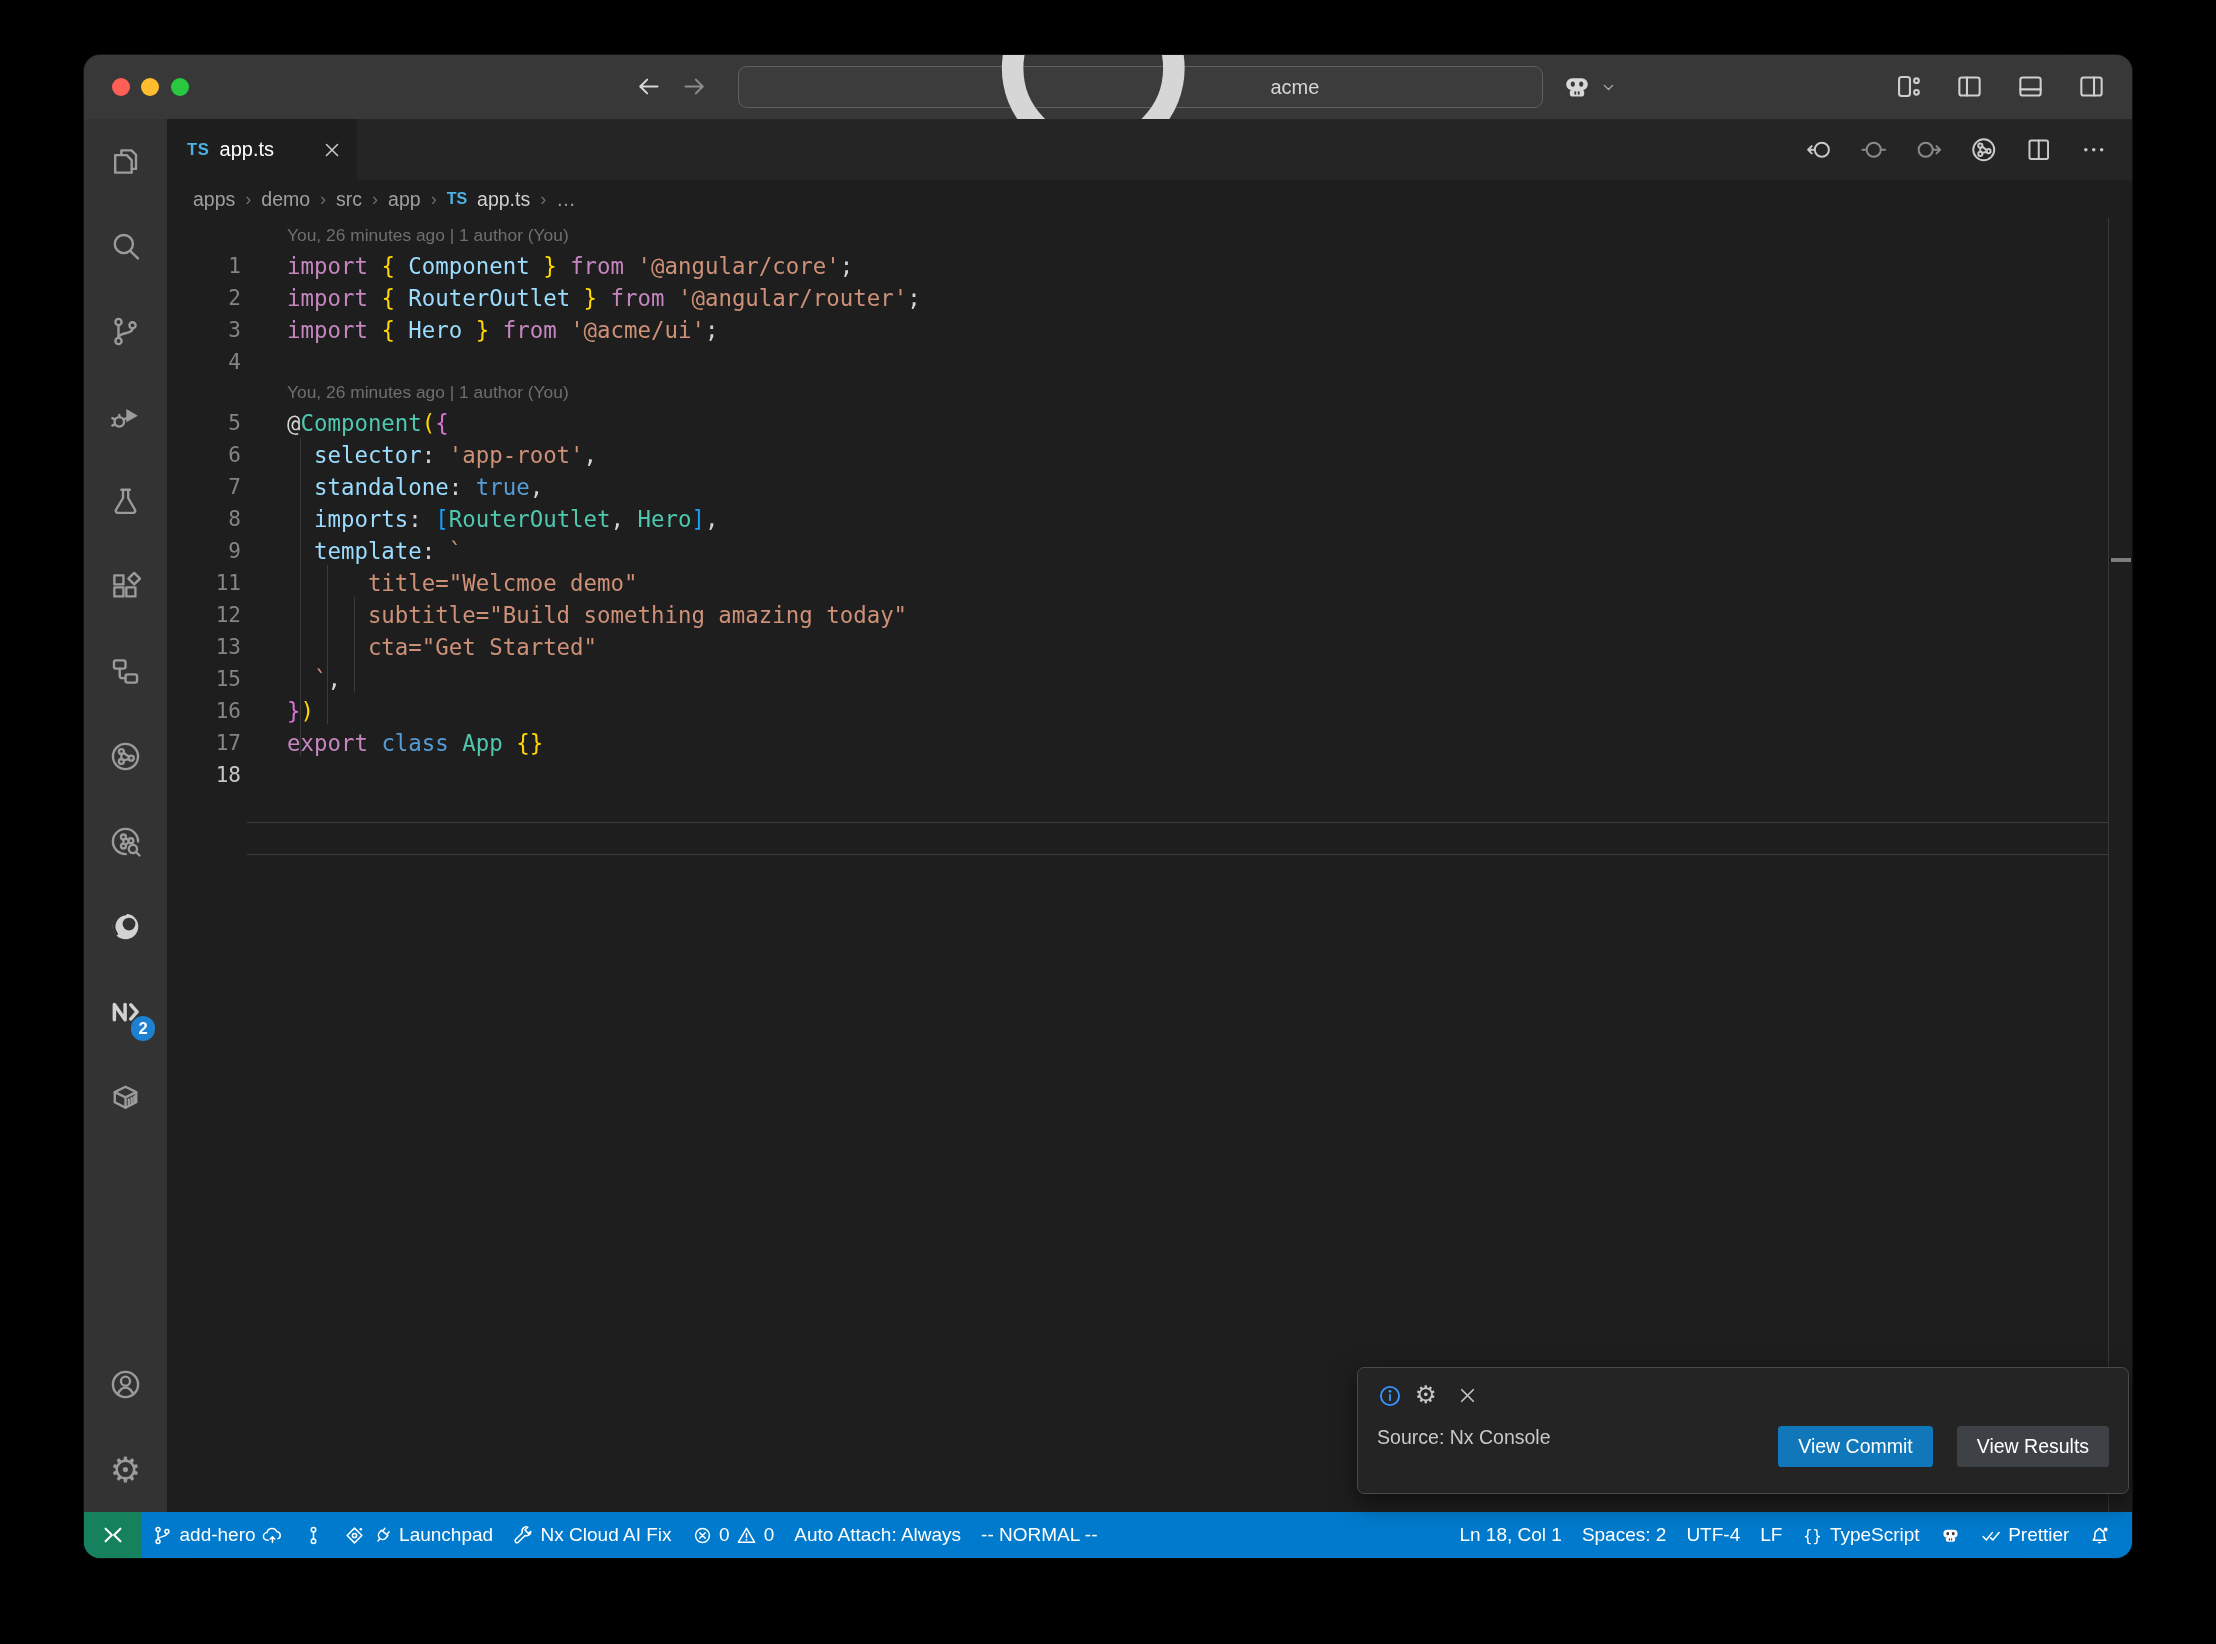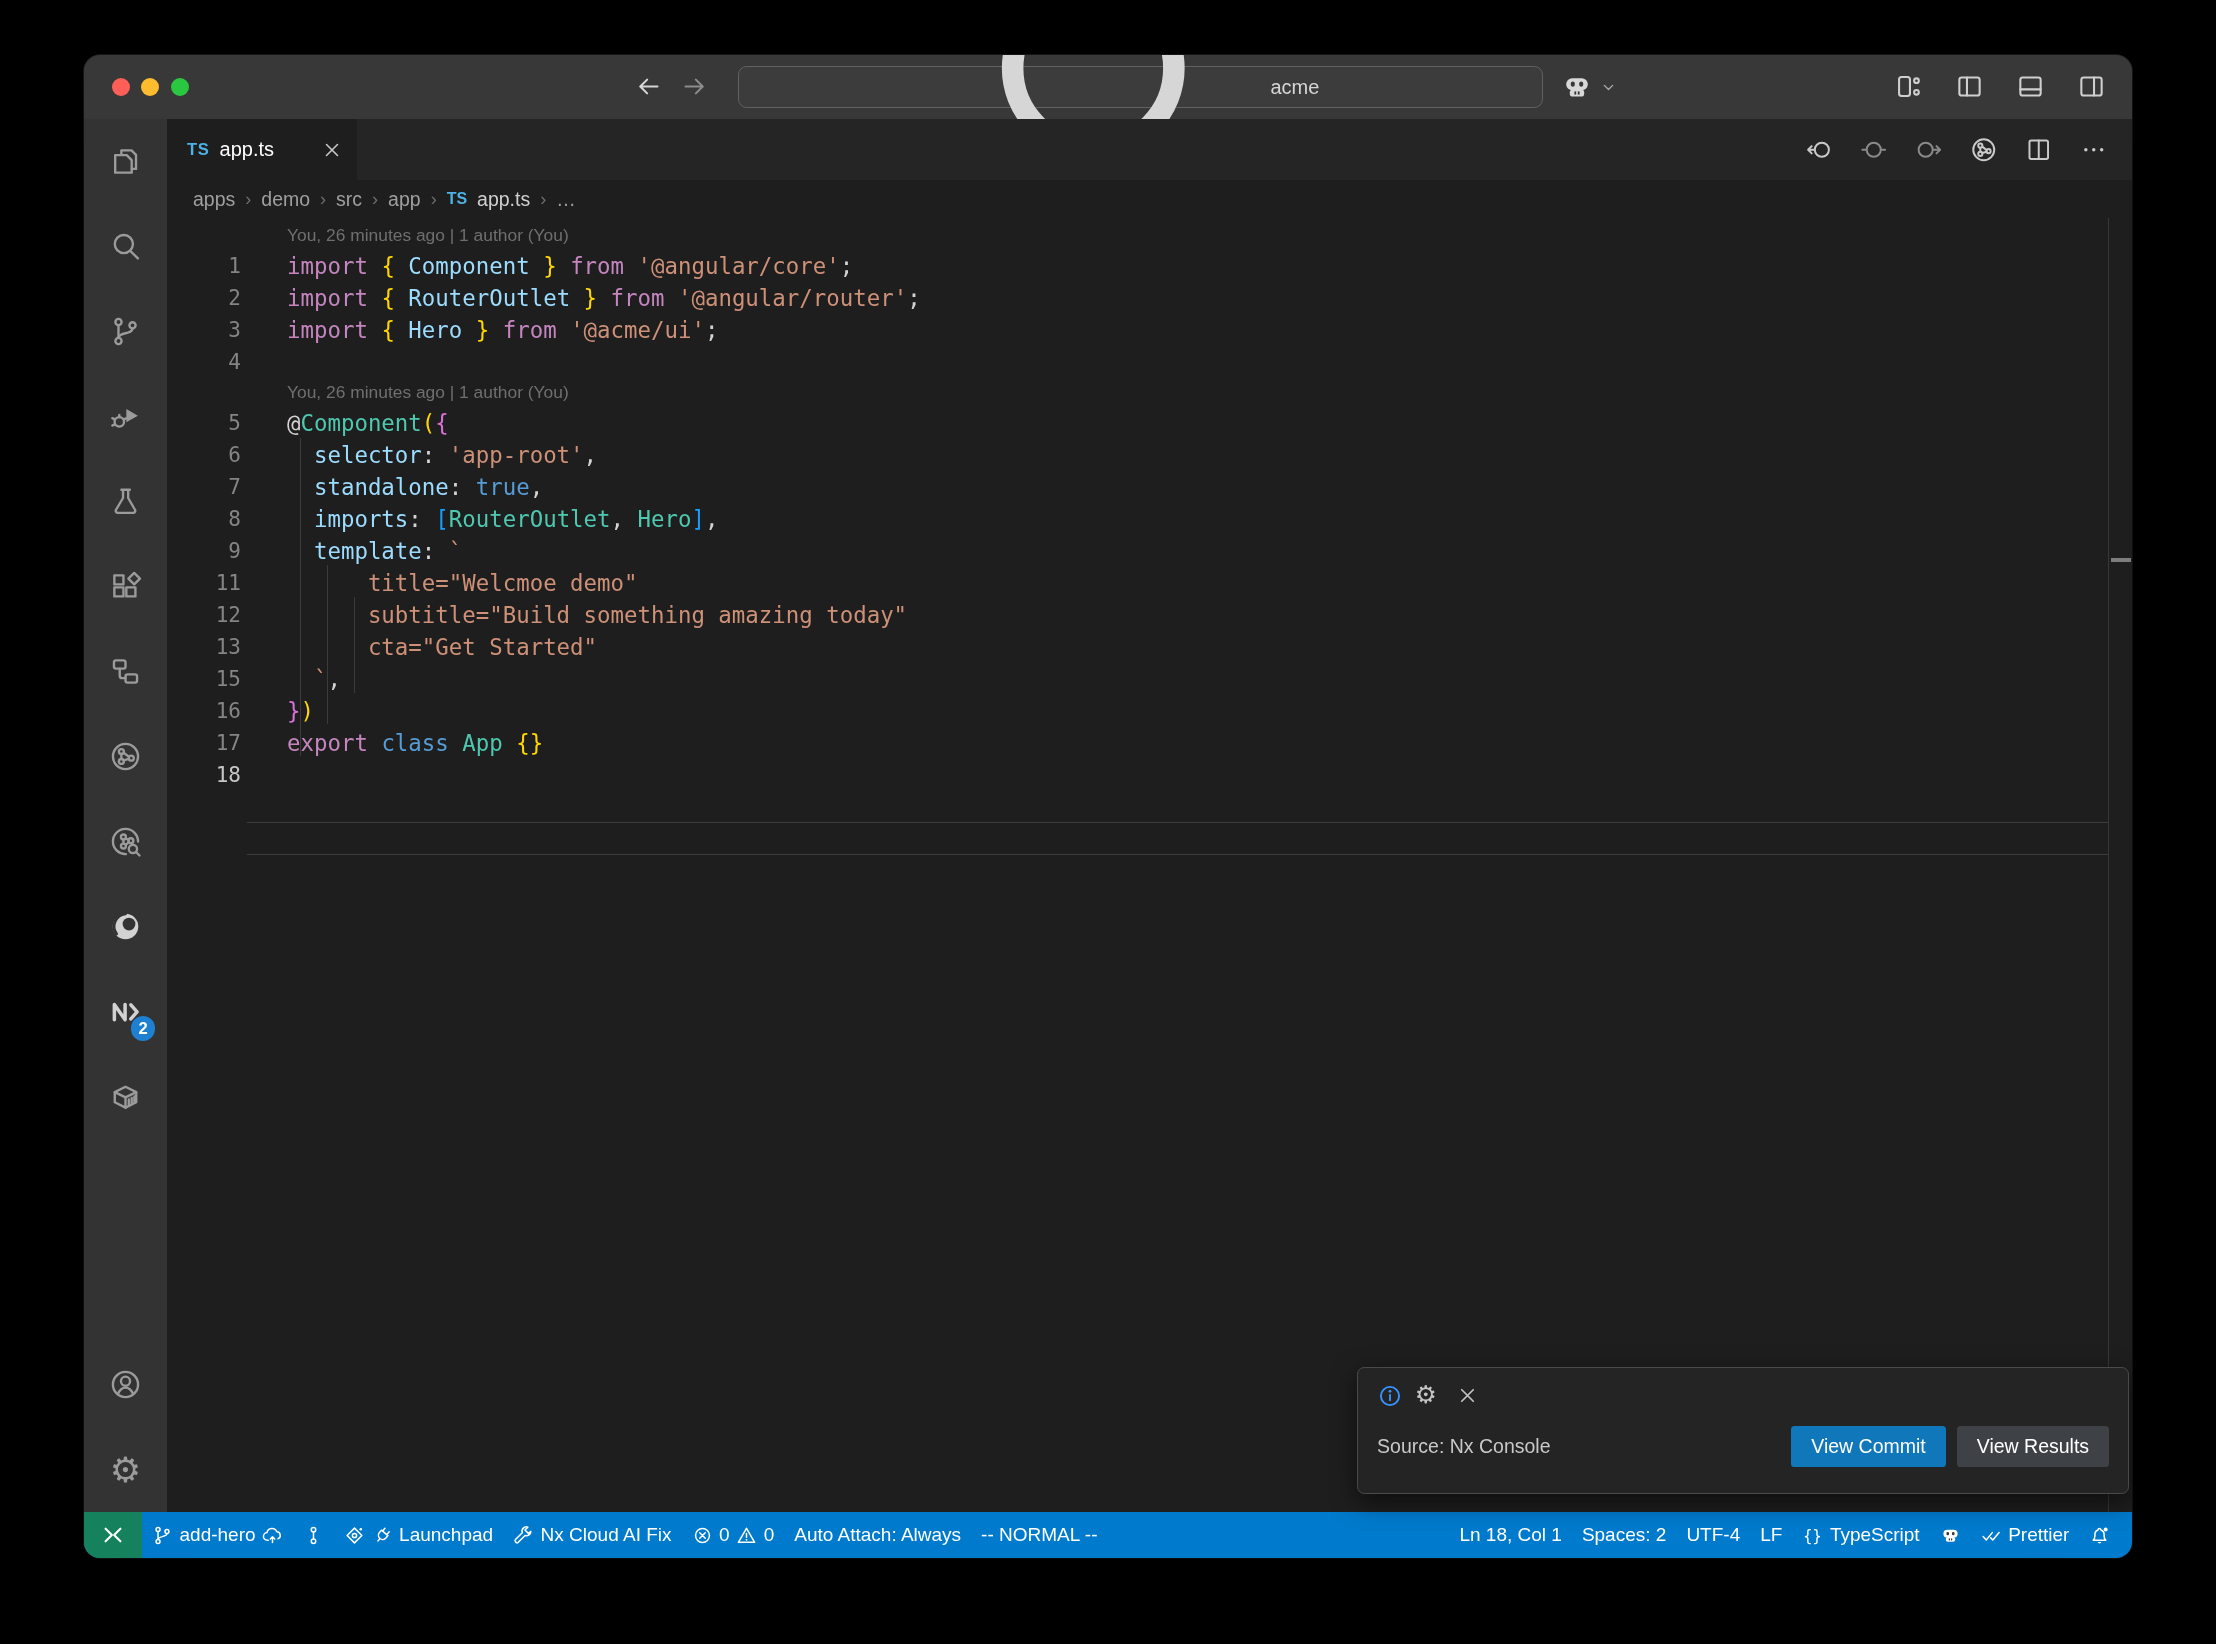--- a/index.html
+++ b/index.html
@@ -78,23 +78,23 @@
 
   
   .toast {
     position:absolute; right:2.9px; top:1312px; width:772px; height:127px;
     background:#242425; border:0.7px solid #4a4a4a; border-radius:7.2px;
     box-shadow:0 7.2px 24.6px rgba(0,0,0,.55); padding:14.5px 19px; z-index:5;
   }
   .toast-head { display:flex; align-items:center; gap:11.6px; }
   .toast-title { font-size:21px; color:#e6e6e6; flex:1; }
   .toast-icons { display:flex; align-items:center; gap:19px; color:#c5c5c5; }
-  .toast-body { display:flex; align-items:center; margin-top:17.4px; }
+  .toast-body { display:flex; align-items:flex-start; margin-top:17.4px; }
   .toast-src { font-size:19.5px; color:#c9c9c9; }
-  .toast-btns { margin-left:auto; display:flex; gap:11px; }
+  .toast-btns { margin-left:auto; display:flex; gap:24px; }
   .btn { height:41px; padding:0 20px; border:none; border-radius:3.6px; font-size:19.5px; color:#fff; font-family:"Liberation Sans", sans-serif; display:flex; align-items:center; }
   .btn.primary { background:#1177bb; }
   .btn.secondary { background:#3e4247; }
 
   .ibtn { display:inline-flex; align-items:center; justify-content:center; }
   svg { display:block; }
 </style>
 </head>
 <body>
 

